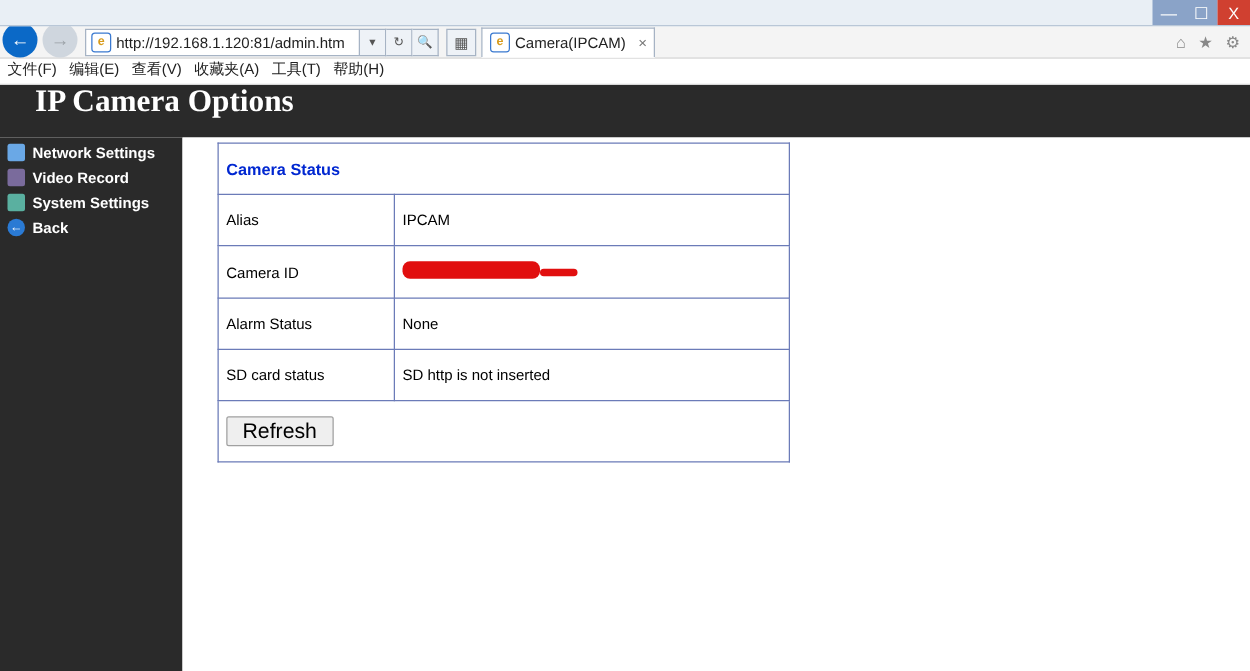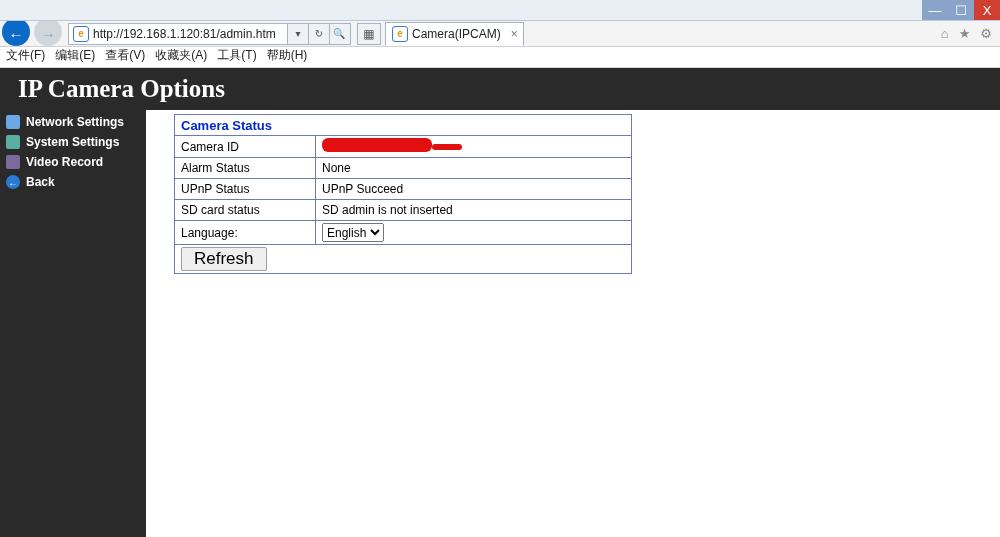--- a/index.html
+++ b/index.html
@@ -20,35 +20,35 @@
   .addr-btn{width:20px;height:20px;border:1px solid #a6b3c4;border-left:none;background:#eef2f7;display:flex;align-items:center;justify-content:center;color:#555;font-size:10px}
   .tabstrip{display:flex;align-items:center;margin-left:6px}
   .news-tab{width:22px;height:20px;border:1px solid #a6b3c4;background:#eef2f7;display:flex;align-items:center;justify-content:center;color:#555;margin-right:4px}
   .tab{height:22px;border:1px solid #a6b3c4;border-bottom:1px solid #fff;background:#fff;display:flex;align-items:center;padding:0 22px 0 6px;font-size:12px;color:#222;position:relative}
   .tab .e{width:14px;height:14px;border:1px solid #3a79d0;border-radius:3px;display:inline-flex;align-items:center;justify-content:center;color:#d89b1b;font-weight:bold;font-size:10px;margin-right:4px}
   .tab .x{position:absolute;right:5px;color:#777;font-size:12px}
   .ie-right{margin-left:auto;margin-right:8px;color:#888;display:flex;gap:10px;font-size:13px}
   
   .menu{height:20px;background:#fff;border-bottom:1px solid #d7d7d7;display:flex;align-items:flex-start;padding:0 6px;gap:10px;font-size:12px;color:#222}
   
-  .pg-header{background:#2a2a2a;color:#fff;height:42px;display:flex;align-items:center;padding-left:18px;font-family:"Times New Roman",serif;font-size:25px;font-weight:bold}
+  .pg-header{background:#2a2a2a;color:#fff;height:42px;display:flex;padding-left:28px;font-family:"Times New Roman",serif;font-size:25px;font-weight:bold}
   
   .pg-body{display:flex;height:calc(537px - 20px - 25px - 20px - 42px);}
   .sidebar{width:146px;background:#2a2a2a;color:#fff;font-size:12px;font-weight:bold;padding-top:2px}
   .sidebar .item{display:flex;align-items:flex-start;gap:6px;padding:3px 6px;cursor:pointer}
   .side-ico{width:14px;height:14px;border-radius:2px;display:inline-block}
   .ico-net{background:#6aa8e6}
   .ico-alarm{background:#c96d53}
   .ico-vid{background:#7a6b9c}
   .ico-sys{background:#5ab0a0}
   .ico-back{width:14px;height:14px;border-radius:50%;background:#2a7ad4;display:inline-flex;align-items:center;justify-content:center;color:#fff;font-size:10px}
   
   .content{flex:1;background:#fff;padding:0 0 0 28px}
   table.status{border-collapse:collapse;width:458px;margin-top:4px}
-  table.status td,table.status th{border:1px solid #6b7bb8;font-size:12px;color:#000;padding:2px 6px;height:16px;text-align:left;font-weight:normal;vertical-align:middle}
+  table.status td,table.status th{border:1px solid #6b7bb8;font-size:12px;color:#000;padding:12px 6px;height:16px;text-align:left;font-weight:normal;vertical-align:middle}
   table.status .title td{color:#0027d1;font-weight:bold;font-size:13px}
   table.status td.lab{width:128px}
   .redact{display:inline-block;width:110px;height:14px;background:#e10f0f;border-radius:6px;position:relative}
   .redact::after{content:"";position:absolute;right:-30px;top:6px;width:30px;height:6px;background:#e10f0f;border-radius:3px}
   select.lang{font-size:12px;height:19px}
   .btn-row td{text-align:center}
   button.refresh{font-size:17px;padding:1px 12px;background:#efefef;border:1px solid #a0a0a0;border-radius:2px;cursor:pointer}
 </style>
 </head>
 <body>
@@ -99,65 +99,57 @@
   <span>IP Camera Options</span>
 </div>
 
 <div class="pg-body">
   <div class="sidebar">
     <div class="item">
       <span class="side-ico ico-net"></span>
       <span>Network Settings</span>
     </div>
     <div class="item">
+      <span class="side-ico ico-vid"></span>
+      <span>Video Record</span>
+    </div>
+    <div class="item">
       <span class="side-ico ico-sys"></span>
       <span>System Settings</span>
-    </div>
-    <div class="item">
-      <span class="side-ico ico-vid"></span>
-      <span>Video Record</span>
     </div>
     <div class="item">
       <span class="ico-back">←</span>
       <span>Back</span>
     </div>
   </div>
 
   <div class="content">
     <table class="status">
       <tbody>
           <tr class="title">
             <td colspan="2">Camera Status</td>
           </tr>
 
       <tr>
+            <td class="lab">Alias</td>
+            <td>IPCAM</td>
+          </tr>
+      <tr>
             <td class="lab">Camera ID</td>
             <td><span class="redact"></span></td>
           </tr>
       <tr>
             <td class="lab">Alarm Status</td>
             <td>None</td>
           </tr>
       <tr>
-            <td class="lab">UPnP Status</td>
-            <td>UPnP Succeed</td>
-          </tr>
-      <tr>
             <td class="lab">SD card status</td>
-            <td>SD admin is not inserted</td>
+            <td>SD http is not inserted</td>
           </tr>
 
-      <tr>
-        <td class="lab">Language:</td>
-        <td>
-          <select class="lang">
-            <option>English</option>
-          </select>
-        </td>
-      </tr>
       <tr class="btn-row">
             <td colspan="2">
         <button class="refresh">Refresh</button>
       </td>
           </tr>
     </tbody>
       </table>
   </div>
 </div>
 

